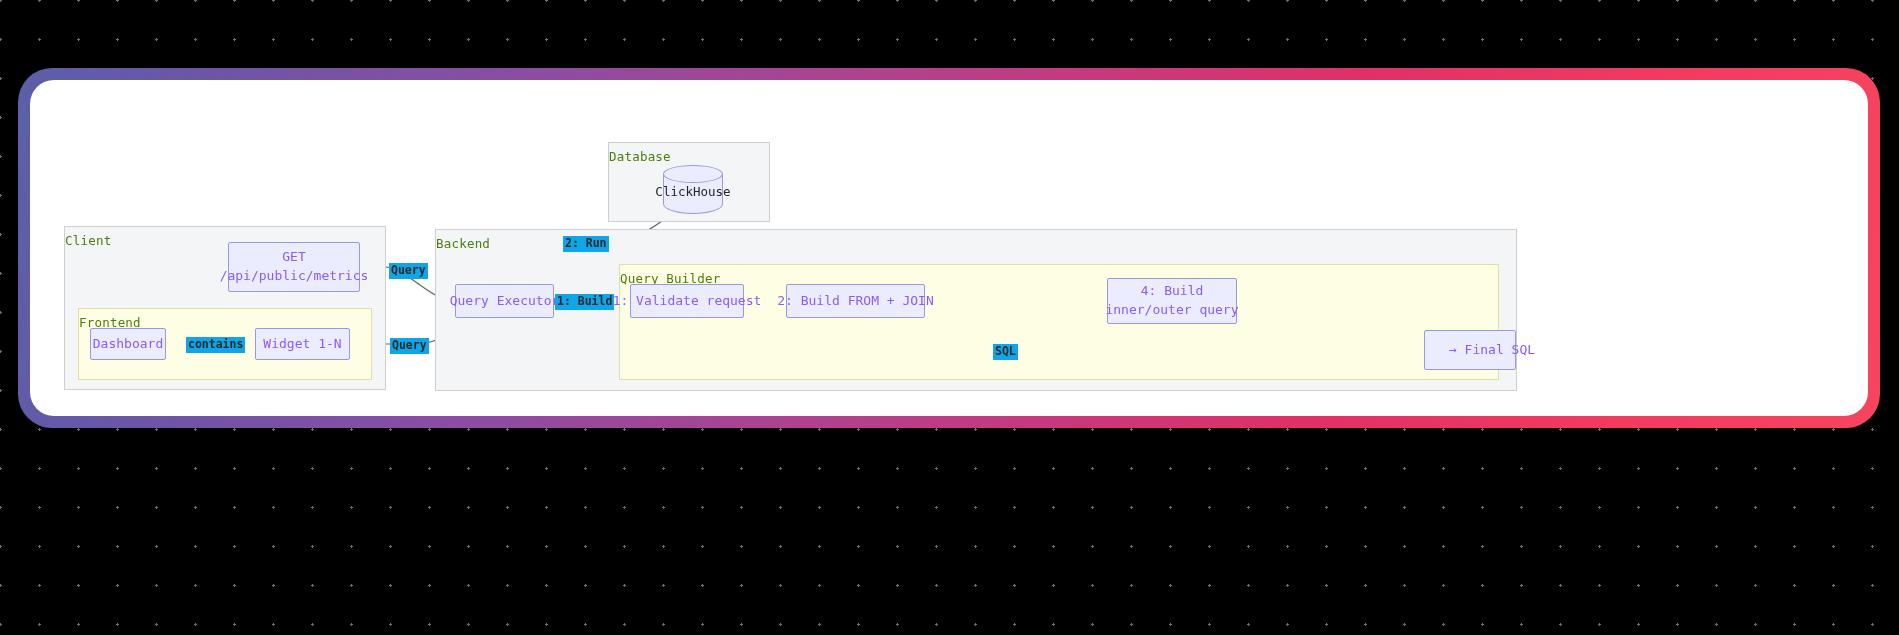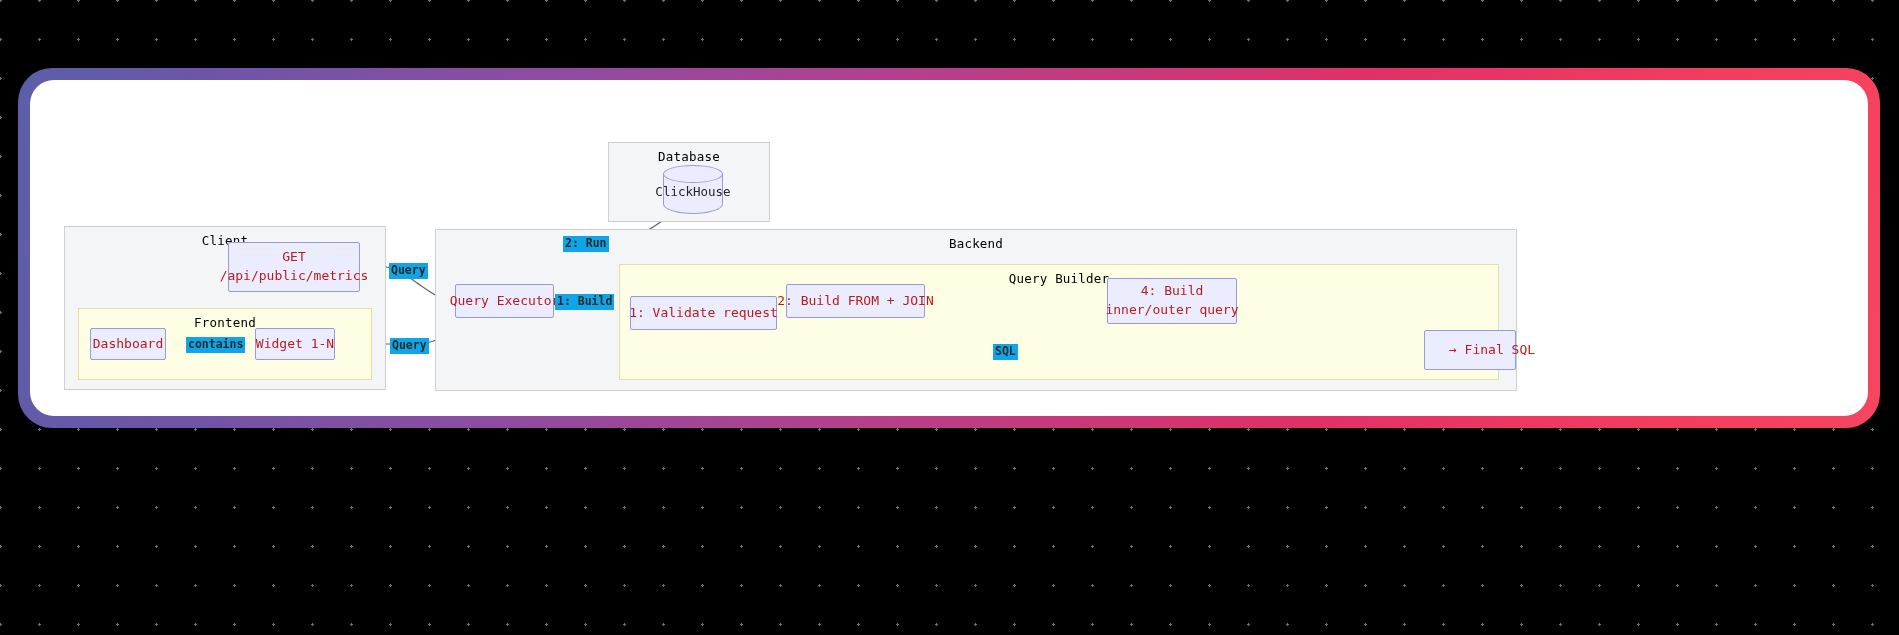--- a/index.html
+++ b/index.html
@@ -50,36 +50,35 @@
     border: 1px solid #cfcfcf;
     background: #f4f5f7;
   }
   .cluster.yellow {
     border: 1px solid #e3dfa2;
     background: #fefee4;
   }
   .cluster-label {
     position: absolute;
     top: 6px; left: 0; right: 0;
-    text-align: center;
     font-size: 12.5px;
-    color: #000000;
+    color: #4d7c0f;
     letter-spacing: 0.2px;
   }
   .node {
     position: absolute;
     background: #ececff;
     border: 1px solid #9999dd;
     border-radius: 2px;
     display: flex;
     flex-direction: column;
     align-items: center;
     justify-content: center;
     font-size: 13px;
-    color: #b91c1c;
+    color: #8b5cf6;
     line-height: 1.45;
     text-align: center;
     white-space: pre;
   }
   .node .l2 { display: block; }
 
   
   .db-node {
     position: absolute;
     width: 60px; height: 56px;
@@ -181,37 +180,37 @@
     </div>
 
     <div class="cluster yellow" style="left:48px; top:228px; width:294px; height:72px;">
       <div class="cluster-label">Frontend</div>
     </div>
 
     <div class="node" style="left:60px; top:248px; width:76px; height:32px;">
       <span>Dashboard</span>
     </div>
 
-    <div class="node" style="left:225px; top:248px; width:80px; height:32px;">
+    <div class="node" style="left:225px; top:248px; width:95px; height:32px;">
       <span>Widget 1-N</span>
     </div>
 
     <div class="cluster" style="left:405px; top:149px; width:1082px; height:162px;">
       <div class="cluster-label">Backend</div>
     </div>
 
     <div class="node" style="left:425px; top:204px; width:99px; height:34px;">
       <span>Query Executor</span>
     </div>
 
     <div class="cluster yellow" style="left:589px; top:184px; width:880px; height:116px;">
       <div class="cluster-label">Query Builder</div>
     </div>
 
-    <div class="node" style="left:600px; top:204px; width:147px; height:34px;margin-top:12px;">
+    <div class="node" style="left:600px; top:204px; width:114px; height:34px;">
       <span>1: Validate request</span>
     </div>
 
     <div class="node" style="left:756px; top:204px; width:139px; height:34px;">
       <span>2: Build FROM + JOIN</span>
     </div>
 
 
     <div class="node" style="left:1077px; top:198px; width:130px; height:46px;">
       <span>4: Build</span>

